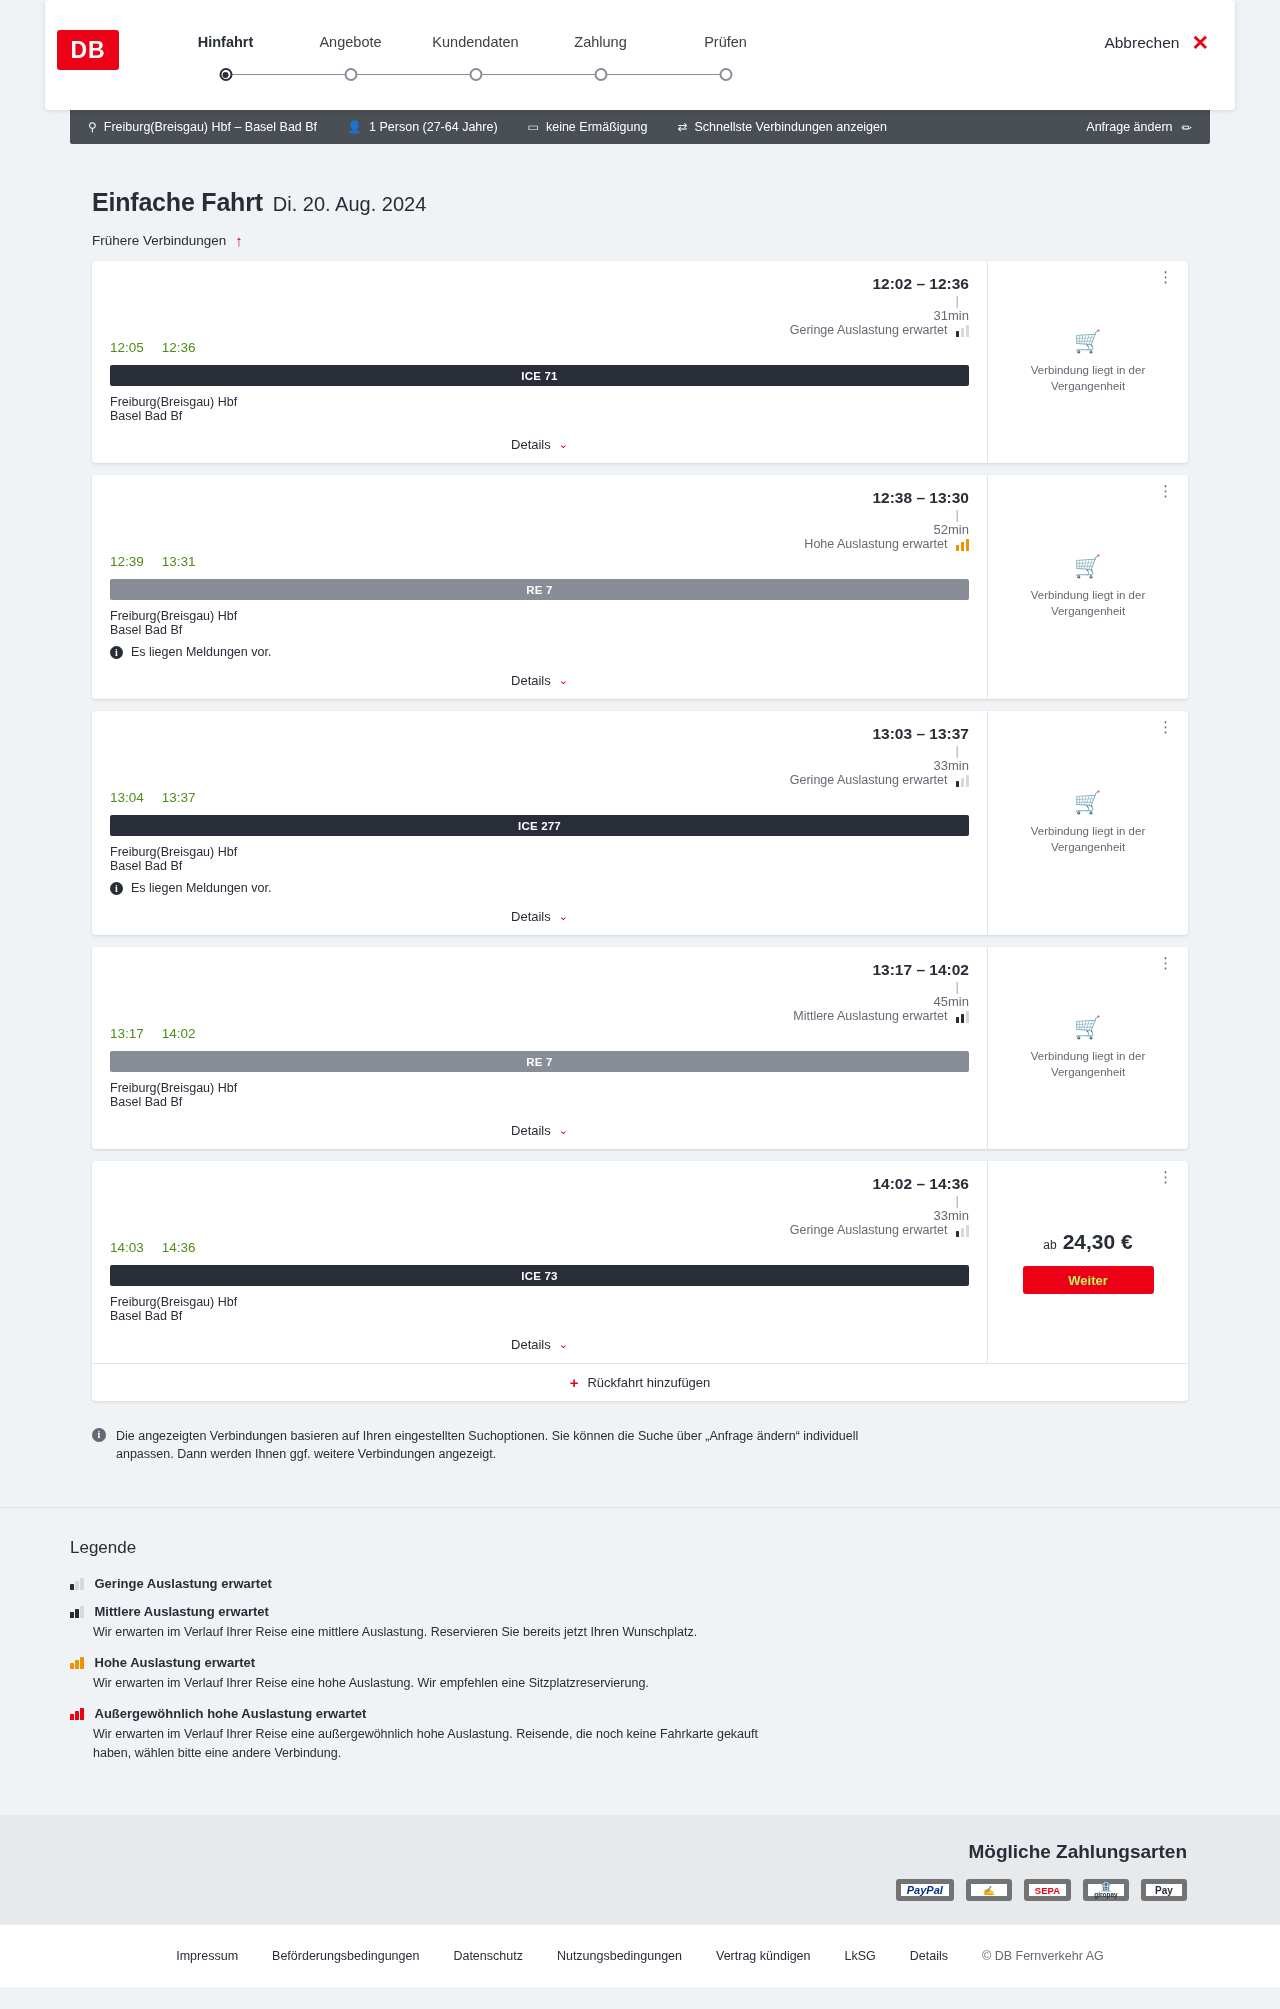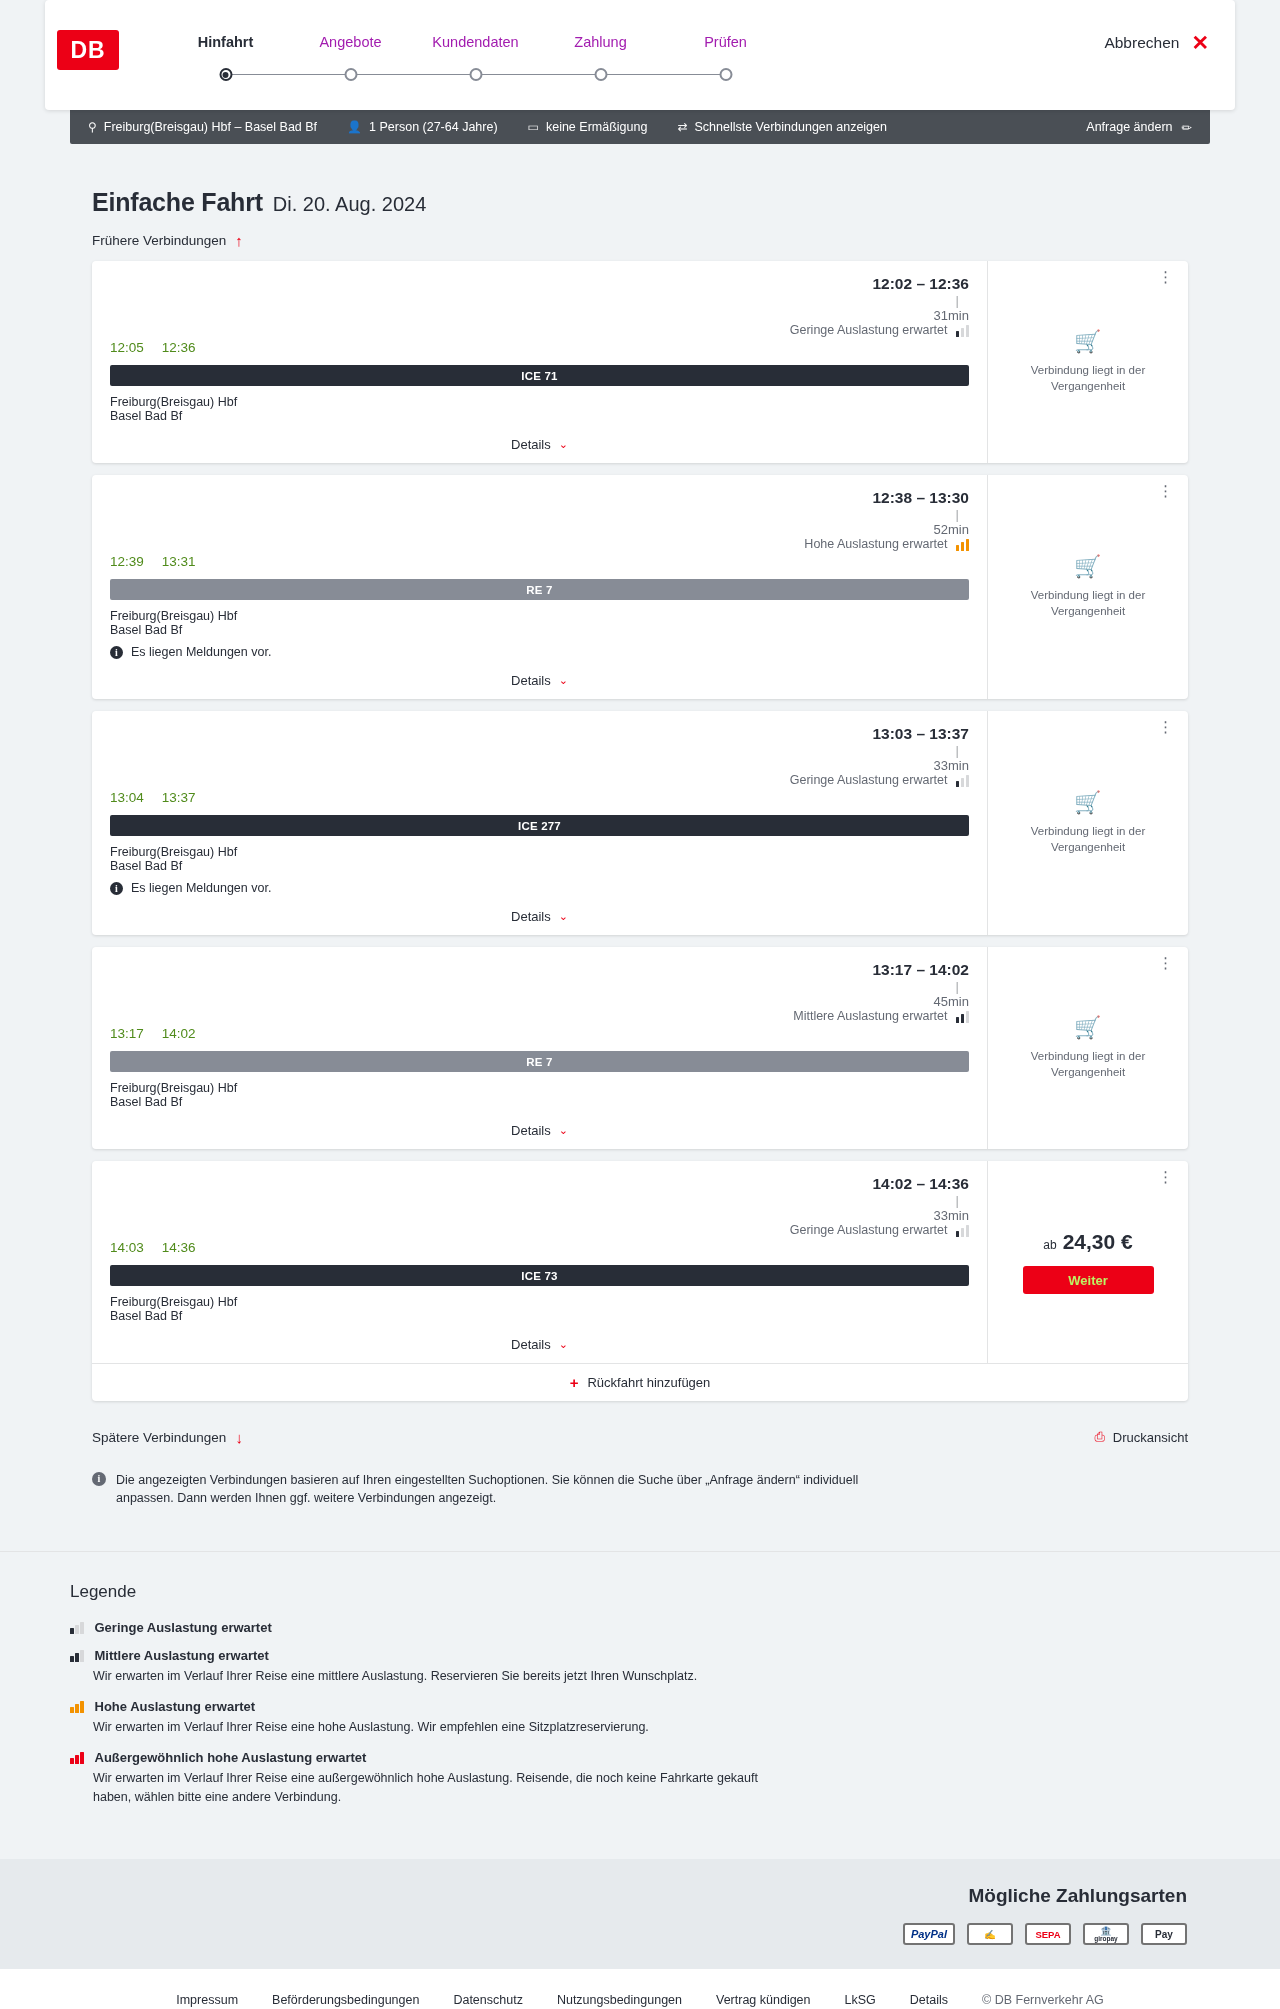--- a/index.html
+++ b/index.html
@@ -27,21 +27,21 @@
   }
   .db-logo {
     width: 62px; height: 40px; background: #ec0016; border-radius: 3px;
     display: flex; align-items: center; justify-content: center;
     color: #fff; font-weight: bold; font-size: 23px; letter-spacing: 1px;
     font-family: "Liberation Sans", sans-serif;
     margin-top: 12px;
   }
   .steps { display: flex; margin-left: 44px; margin-top: 16px; position: relative; }
   .step { width: 125px; text-align: center; position: relative; }
-  .step-label { font-size: 14.5px; color: #a21caf; }
+  .step-label { font-size: 14.5px; color: #404040; }
   .step.active .step-label { color: #282d37; font-weight: bold; }
   .step-dot-row { position: relative; height: 22px; margin-top: 14px; }
   .step-dot {
     width: 13px; height: 13px; border-radius: 50%;
     background: #fff; border: 2px solid #878c96;
     position: absolute; left: 50%; top: 4px; transform: translateX(-50%);
     z-index: 2;
   }
   .step.active .step-dot { border-color: #282d37; }
   .step.active .step-dot::after {
@@ -180,21 +180,21 @@
   .occ-vhigh span { background: #ec0016; }
 
   
   .pay-section { background: #e6eaed; padding: 26px 93px 24px 70px; }
   .pay-title { text-align: right; font-size: 19px; font-weight: bold; margin-bottom: 16px; }
   .pay-icons { display: flex; justify-content: flex-end; align-items: center; gap: 12px; }
   .pay-chip {
     height: 22px; min-width: 46px; background: #fff; border-radius: 3px;
     display: flex; align-items: center; justify-content: center;
     font-size: 9.5px; font-weight: bold; color: #282d37; padding: 0 6px;
-    border: 2px solid #737373;
+    border: 5px solid #737373;
   }
   .pay-paypal { color: #003087; font-style: italic; font-size: 11px; }
   .pay-sepa { color: #ec0016; }
   .pay-giro { flex-direction: column; line-height: 1; gap: 1px; }
   .pay-apple { font-size: 10px; }
 
   
   .footer { background: #fff; padding: 24px 70px; }
   .footer-links { display: flex; justify-content: center; gap: 34px; font-size: 12.5px; color: #282d37; }
   .footer-links span { cursor: pointer; }
@@ -479,30 +479,20 @@
           </div>
         </div>
         <div class="return-row">
           <span class="plus">+</span>
           <span>Rückfahrt hinzufügen</span>
         </div>
       </div>
 
     </div>
 
-    <div class="bottom-links">
-      <div class="later-link">
-        <span>Spätere Verbindungen</span>
-        <span class="arrow-down">↓</span>
-      </div>
-      <div class="print-link">
-        <span class="print-ico">⎙</span>
-        <span>Druckansicht</span>
-      </div>
-    </div>
 
     <div class="info-note">
       <span class="i-ico">i</span>
       <span>Die angezeigten Verbindungen basieren auf Ihren eingestellten Suchoptionen. Sie können die Suche über „Anfrage ändern“ individuell anpassen. Dann werden Ihnen ggf. weitere Verbindungen angezeigt.</span>
     </div>
   </div>
 
   <div class="legend-section">
     <div class="legend-title">Legende</div>
 

